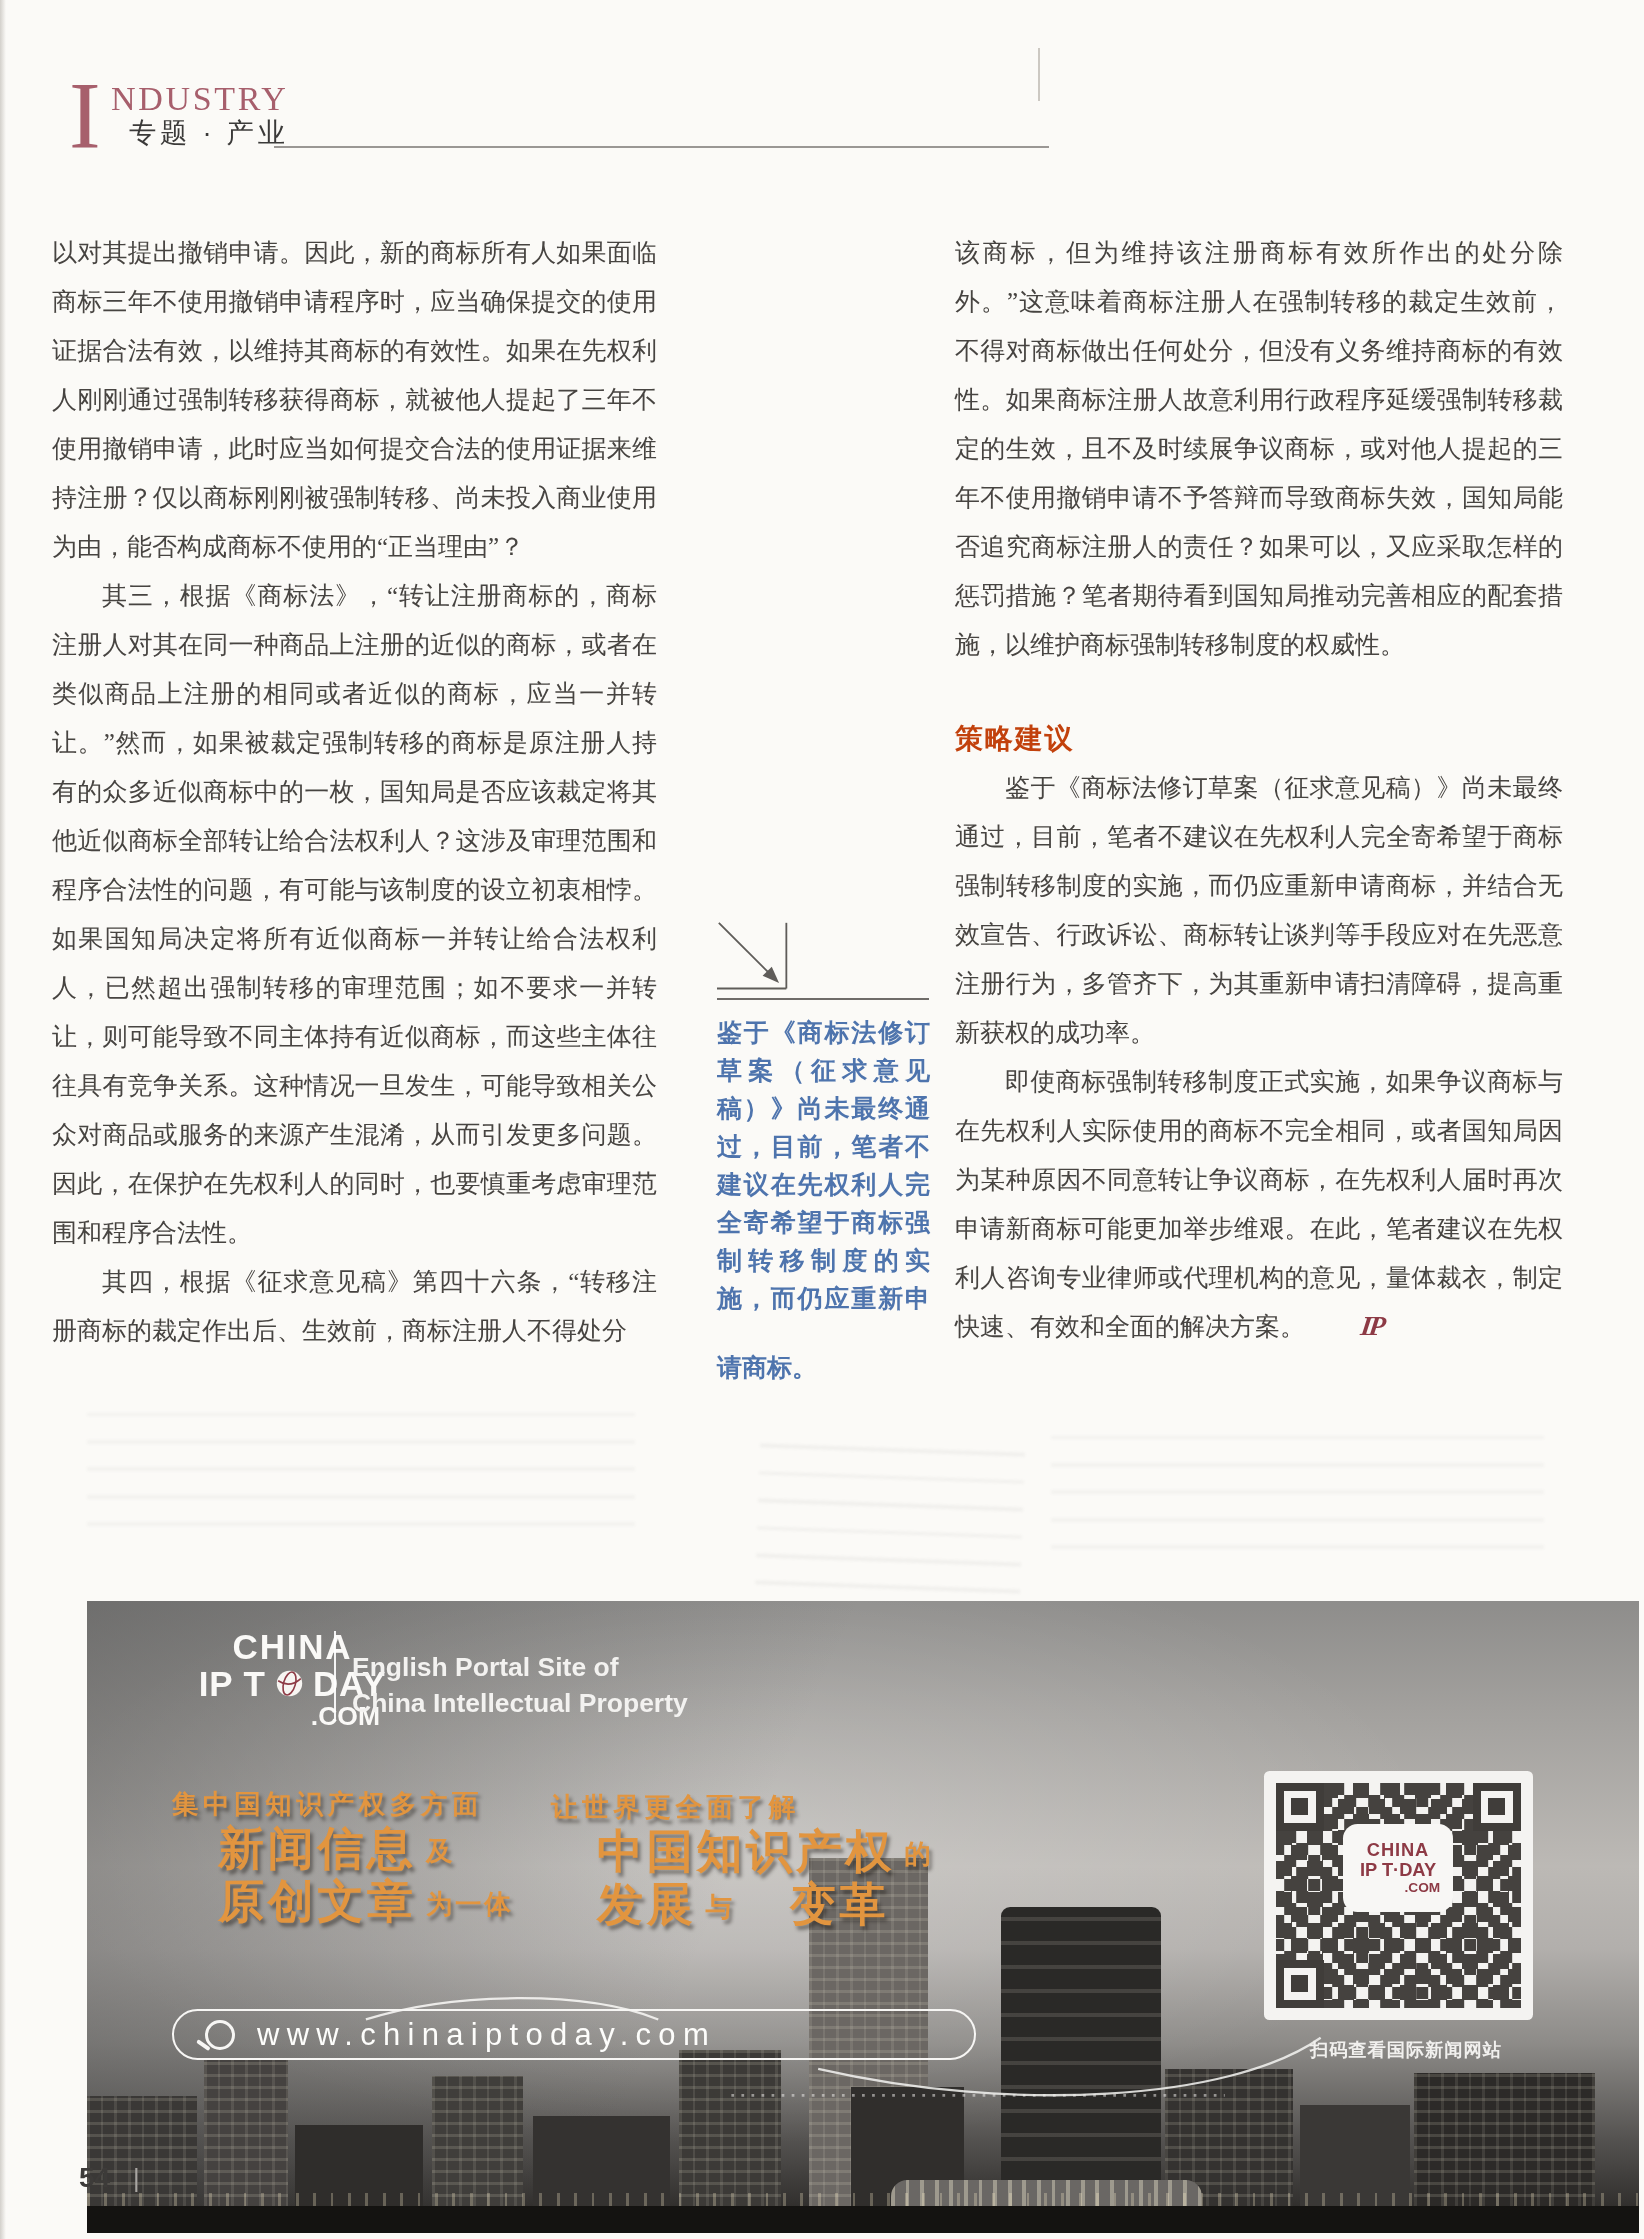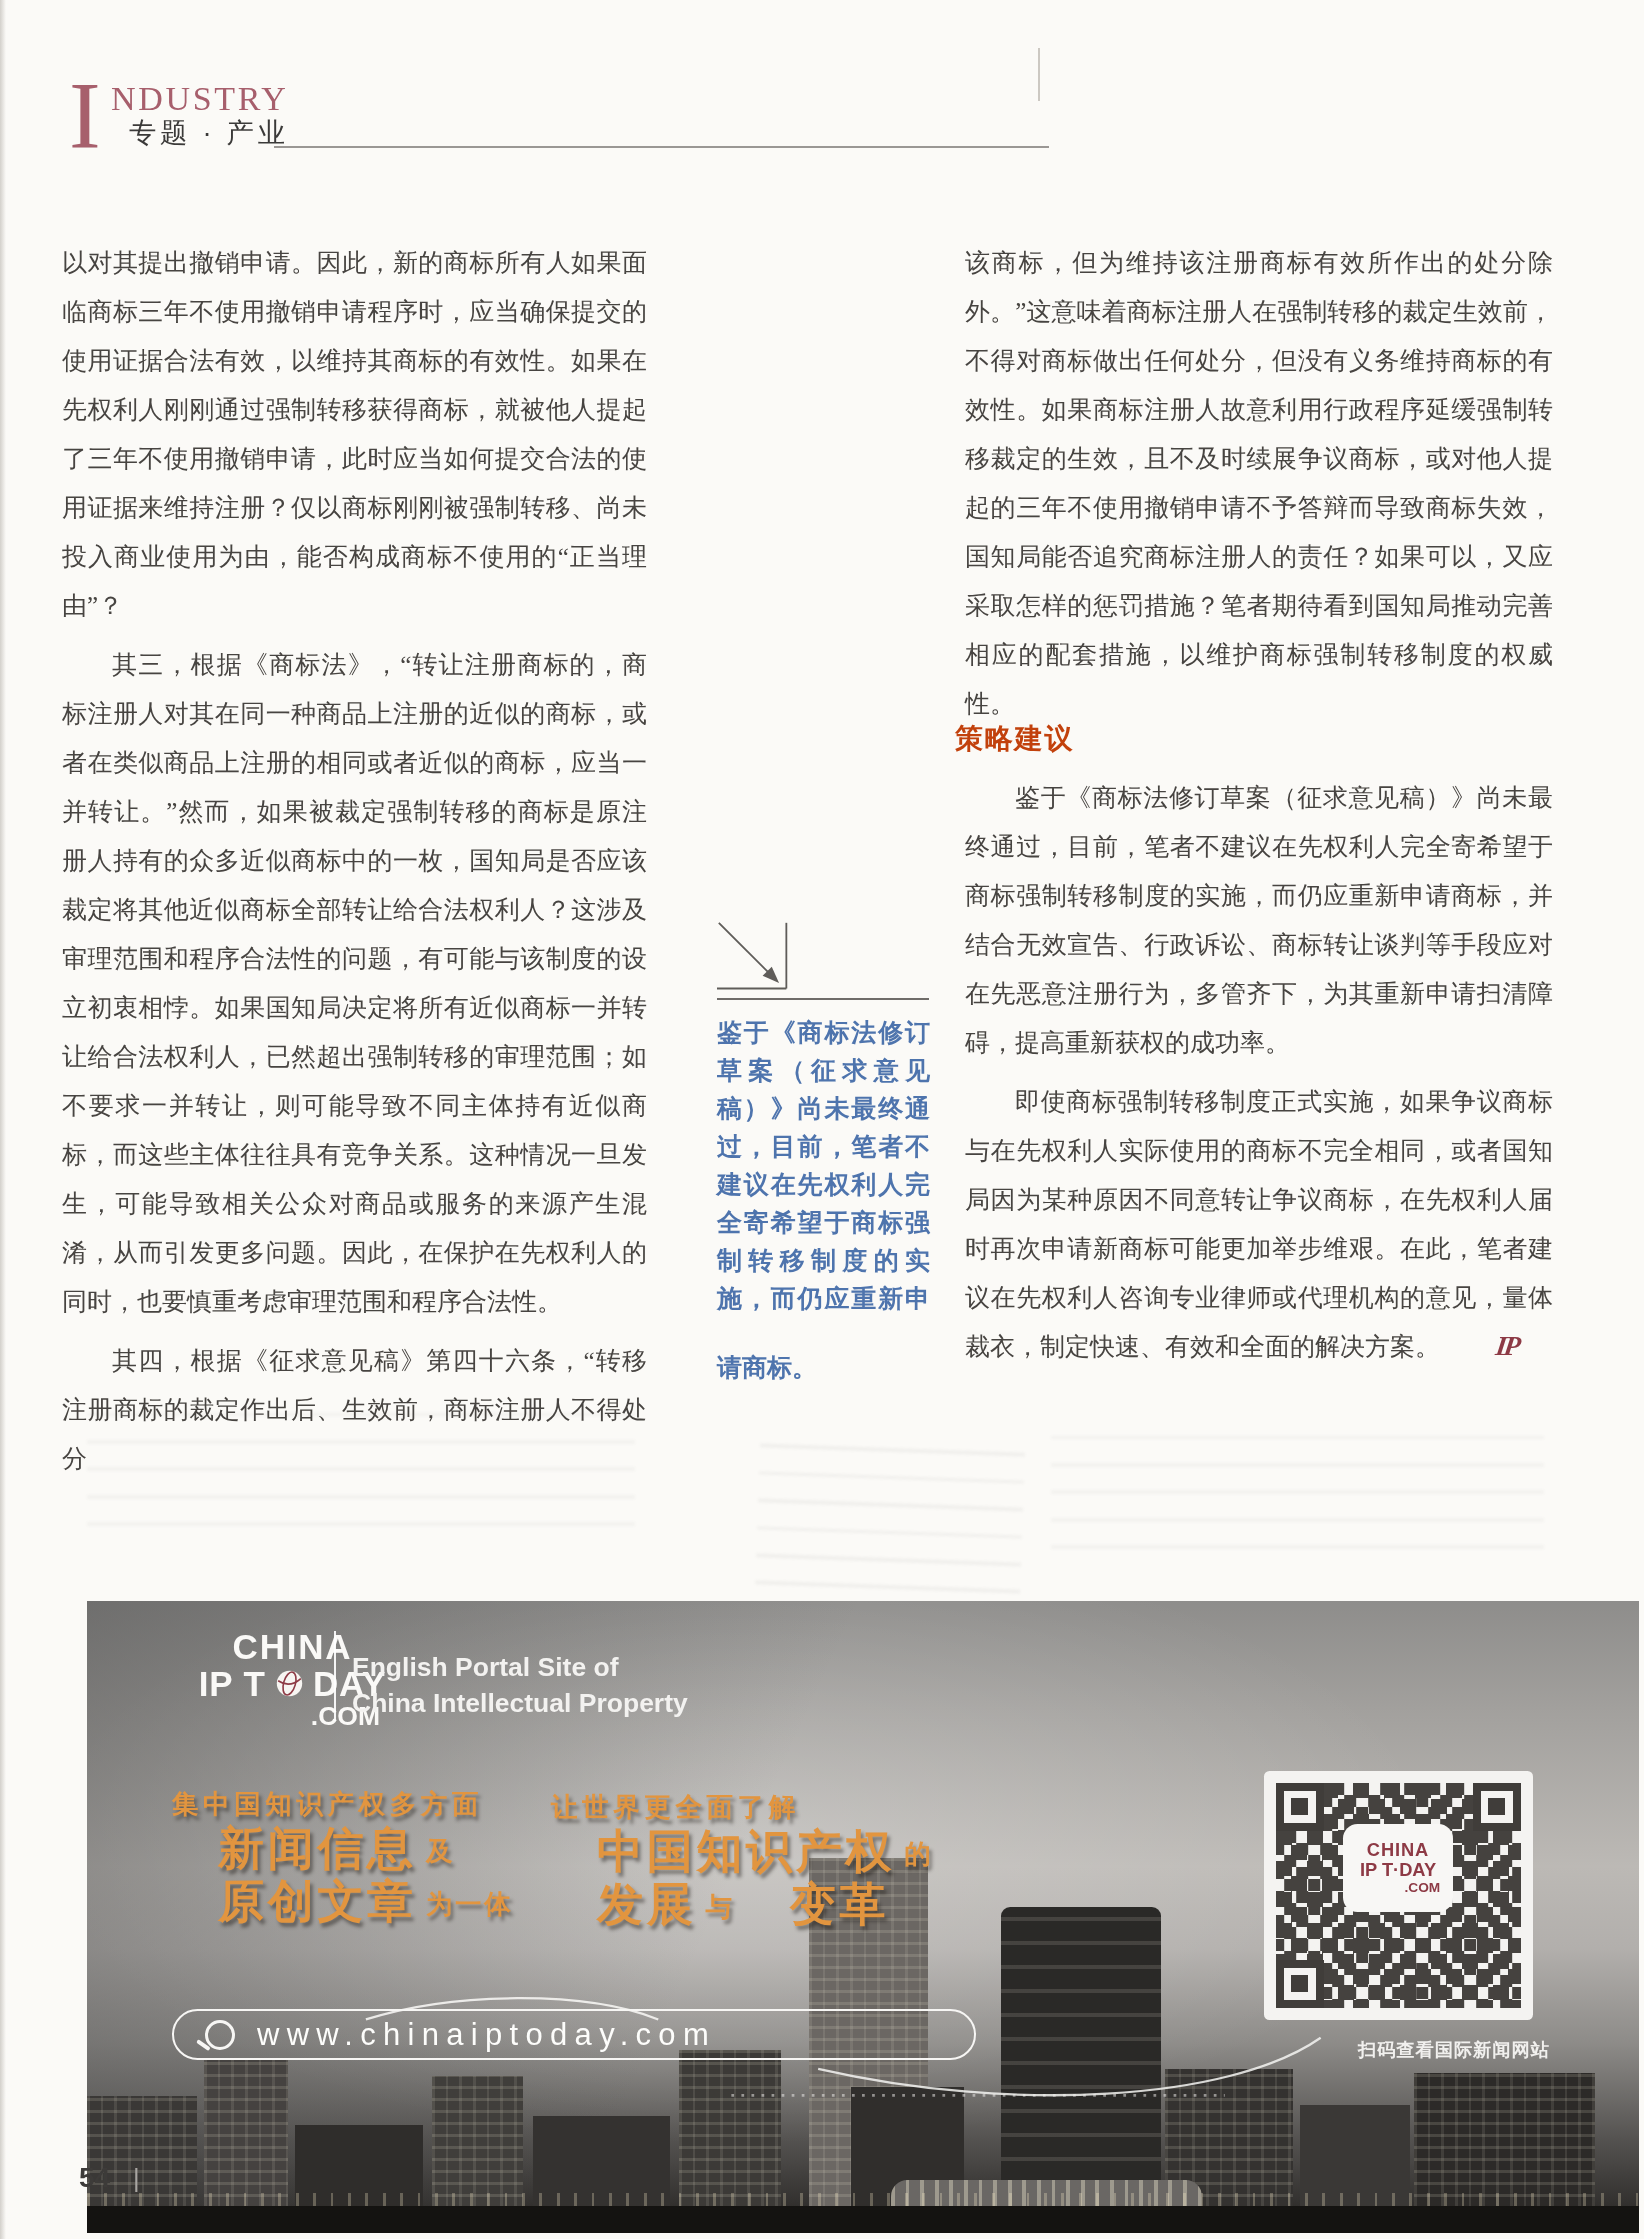--- a/index.html
+++ b/index.html
@@ -14,21 +14,21 @@
   
   .hdr-i{position:absolute;left:69px;top:80px;font-size:95px;line-height:73px;
          color:#a75f6c;font-family:"Liberation Serif",serif;}
   .hdr-en{position:absolute;left:111px;top:80px;font-size:34px;letter-spacing:2.7px;
           color:#a75f6c;font-family:"Liberation Serif",serif;}
   .hdr-cn{position:absolute;left:113px;top:115px;font-size:27.4px;letter-spacing:3.7px;color:#3b3a39;
           font-family:"Liberation Sans","DejaVu Sans",sans-serif;margin-left:16px;}
   .hdr-rule{position:absolute;left:274px;top:146px;width:775px;height:1.8px;background:#9a9794;}
   
   .col{position:absolute;font-size:25px;line-height:49px;color:#474441;text-align:justify;}
-  .col p{margin:10px;}
+  .col p{margin:0;}
   .col p.indent{text-indent:2em;}
   .h2{position:absolute;font-family:"Liberation Sans","DejaVu Sans",sans-serif;
       font-weight:bold;font-size:28px;letter-spacing:1.8px;color:#c2410c;}
   .ipmark{display:inline-block;font-family:"Liberation Serif",serif;font-style:italic;
           font-weight:bold;color:#8d3a45;font-size:27.4px;transform:skewX(-8deg);
           letter-spacing:-2.7px;margin-left:5.5px;}
   
   .pq{position:absolute;left:717px;top:1013px;width:213px;
       font-family:"Liberation Sans","DejaVu Sans",sans-serif;font-weight:bold;
       font-size:25px;color:#4e74ad;}
@@ -82,21 +82,21 @@
   .qr-finder{position:absolute;width:48px;height:48px;border:8.2px solid #403d3a;background:#f4f3f1;
              box-sizing:border-box;}
   .qr-finder::after{content:"";position:absolute;left:7.3px;top:7.3px;width:16.4px;height:16.4px;background:#403d3a;}
   .qr-logo{position:absolute;left:79px;top:53px;width:110px;height:88px;background:#f8f7f5;
            border-radius:14.6px;display:flex;flex-direction:column;justify-content:center;
            color:#8d3a45;font-family:"Liberation Sans",sans-serif;font-weight:bold;}
   .qr-logo .q1{font-size:18.3px;text-align:center;line-height:20px;letter-spacing:0.9px;}
   .qr-logo .q2{font-size:18.3px;text-align:center;line-height:20px;}
   .qr-logo .q3{font-size:13.7px;text-align:right;padding-right:12.8px;line-height:16.4px;}
   .qr-caption{position:absolute;left:1223px;top:436px;color:#f1f0ee;font-size:18.3px;letter-spacing:0.9px;
-              font-family:"Liberation Sans","DejaVu Sans",sans-serif;font-weight:bold;margin-left:48px;}
+              font-family:"Liberation Sans","DejaVu Sans",sans-serif;font-weight:bold;}
   .swoosh{position:absolute;left:0;top:0;}
   
   .pagenum{position:absolute;left:79px;top:2162px;font-size:28px;font-weight:bold;color:#3d3b39;
            font-family:"Liberation Sans","DejaVu Sans",sans-serif;}
   .pagenum-bar{position:absolute;left:133px;top:2164px;font-size:25.6px;color:#a9a6a2;
                font-family:"Liberation Sans",sans-serif;font-weight:normal;}
 </style>
 </head>
 <body>
 

